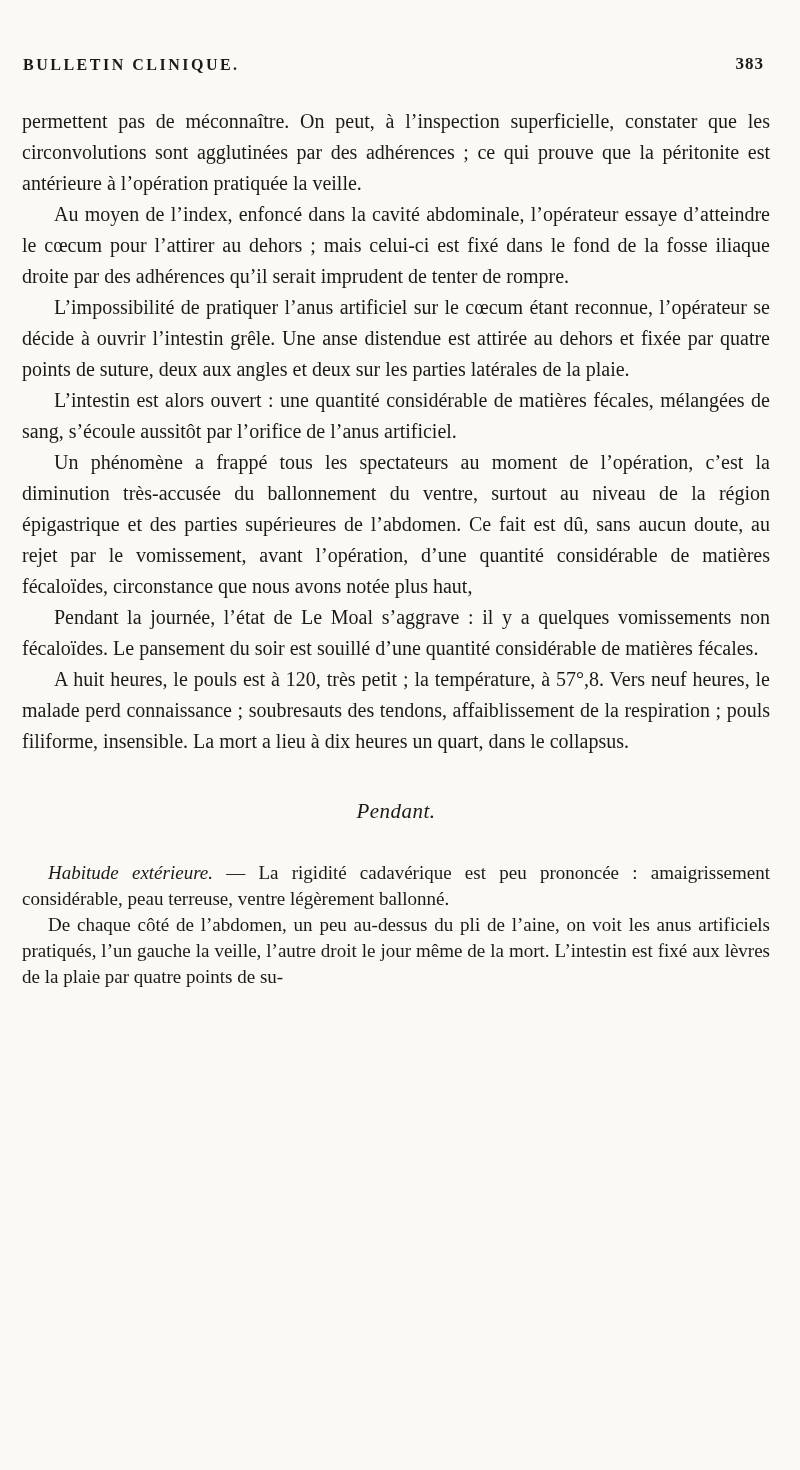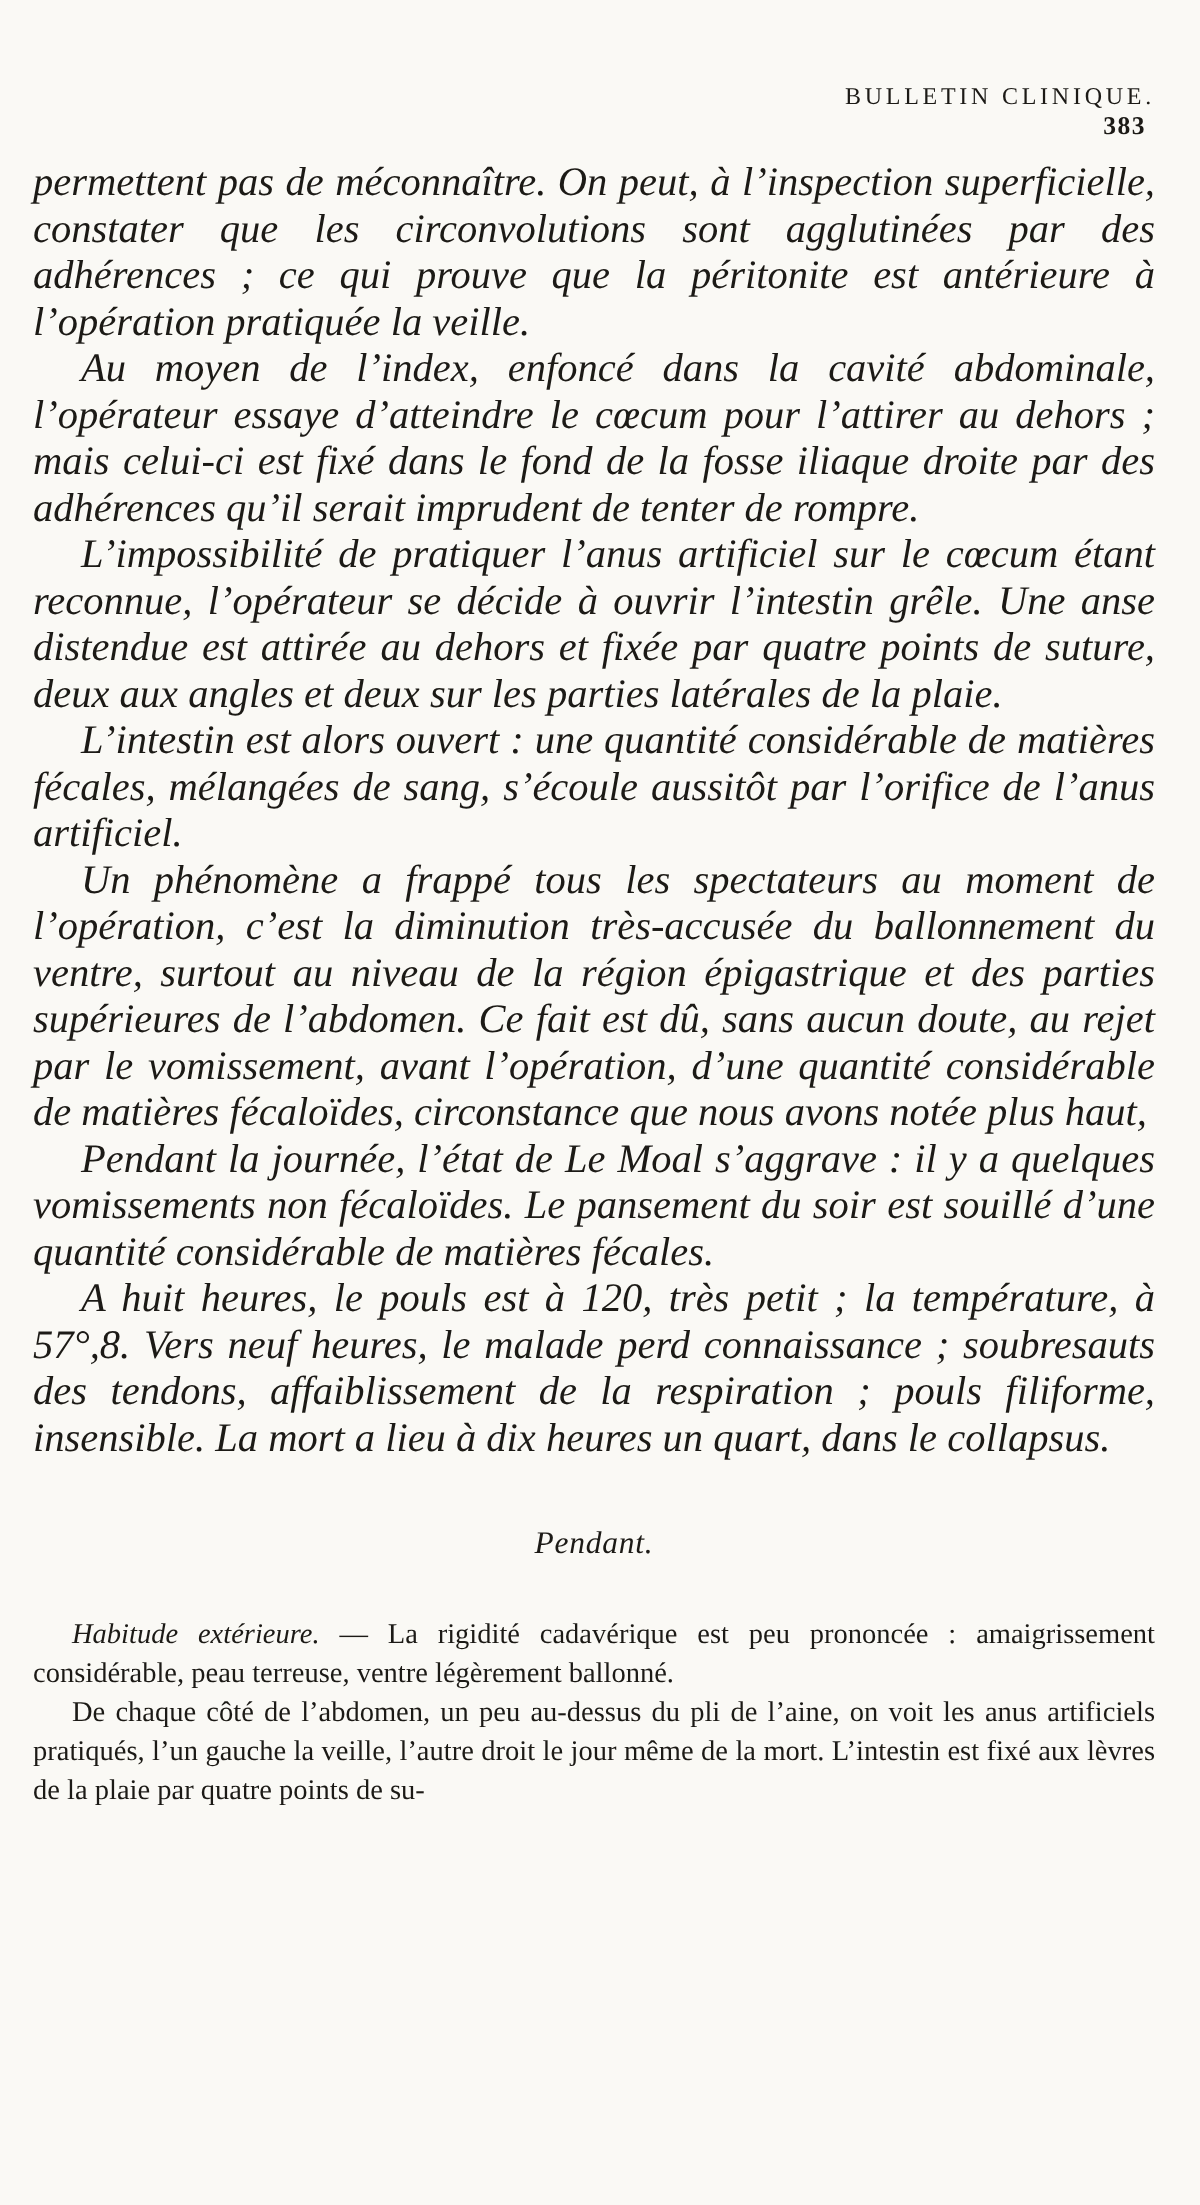--- a/index.html
+++ b/index.html
@@ -18,41 +18,39 @@
     position: relative;
   }
   .page-header {
     position: relative;
     height: 26px;
     margin-bottom: 24px;
   }
   .running-title {
     position: absolute;
     left: 1px; right: 0;
-    text-align: right;
+    text-align: left;
     font-size: 16px;
     letter-spacing: 2.5px;
-    font-weight: normal;
+    font-weight: bold;
   }
   .page-number {
     position: absolute;
     right: 6px;
     top: -2px;
     font-size: 17px;
     font-weight: bold;
     letter-spacing: 1px;
-    margin-top: 20px;
   }
   .body-text p {
-    font-size: 27px;
+    font-size: 20px;
     line-height: 31px;
     text-align: justify;
     text-indent: 32px;
     hyphens: auto;
-    font-style: italic;
     -webkit-hyphens: auto;
   }
   .body-text p.no-indent { text-indent: 0; }
   .section-heading {
     text-align: center;
     font-style: italic;
     font-weight: normal;
     font-size: 21px;
     margin: 42px 0 36px 0;
     letter-spacing: 0.5px;

